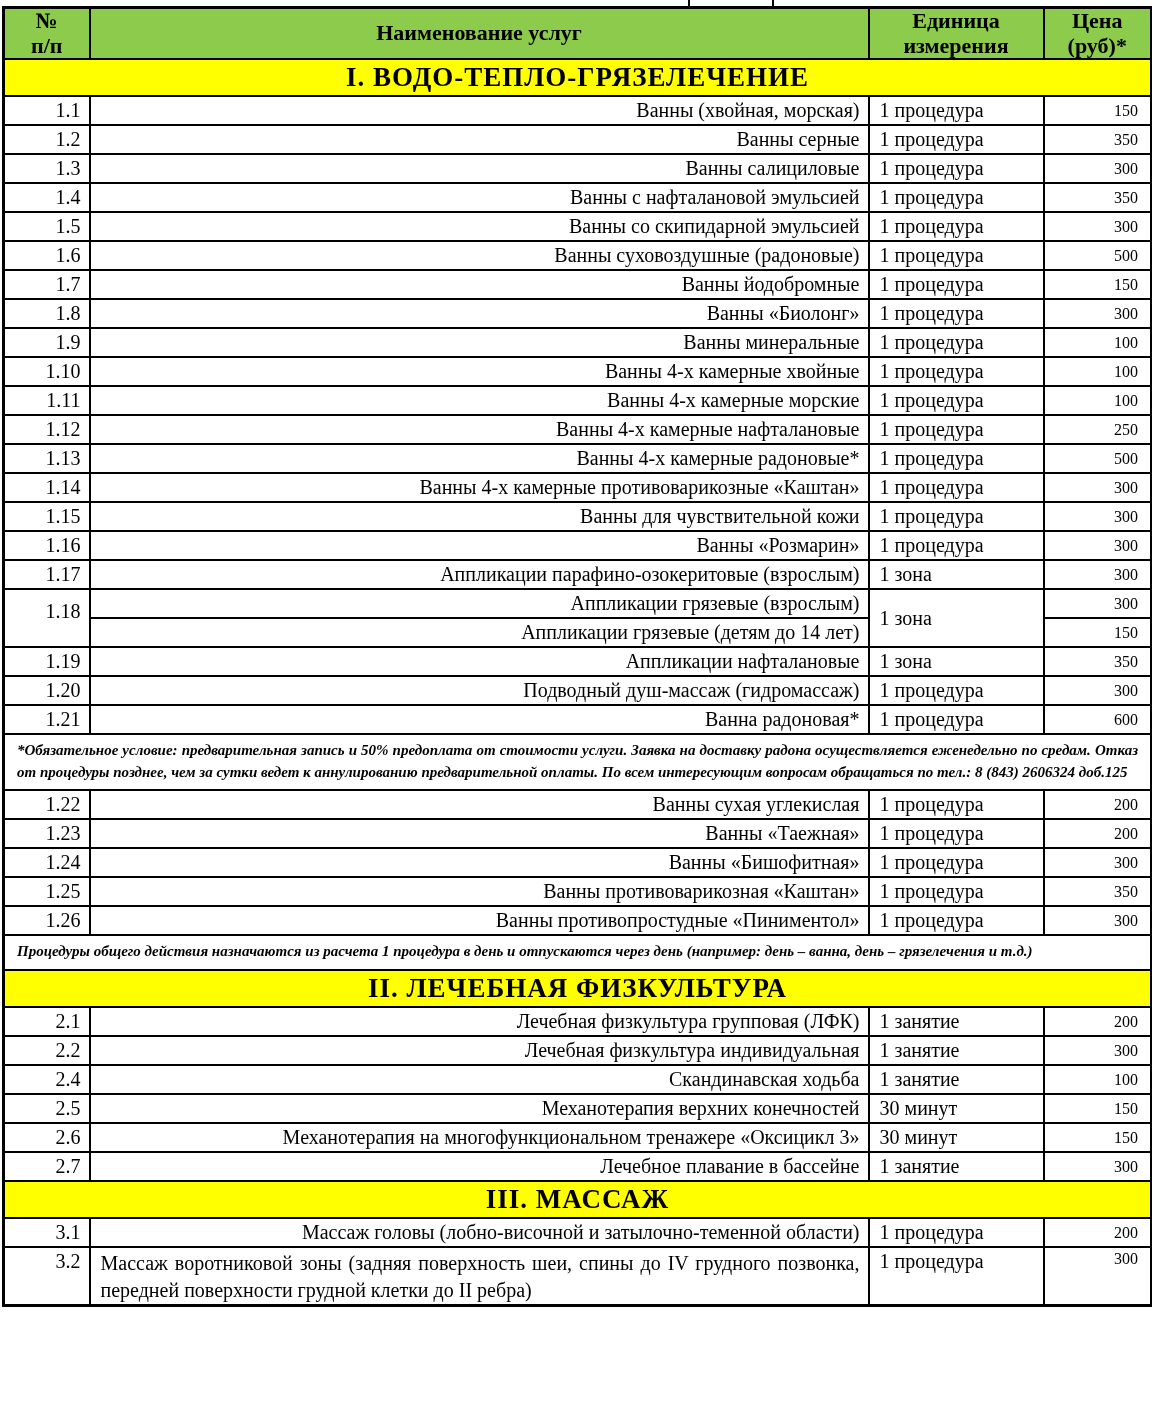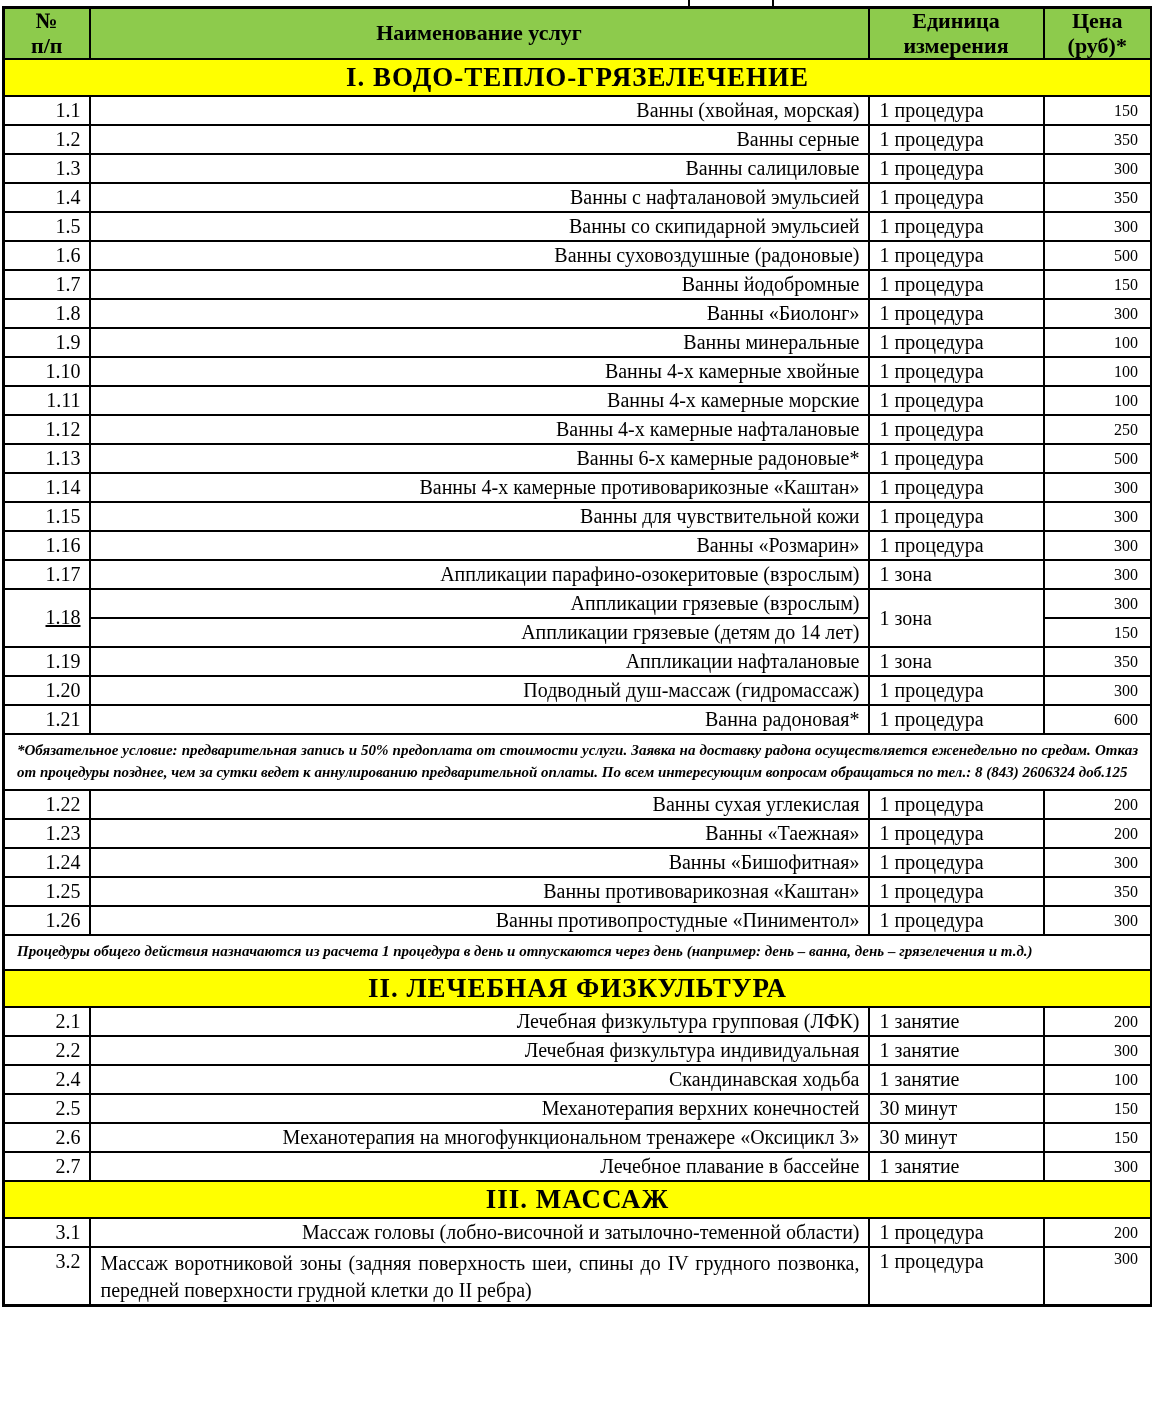--- a/index.html
+++ b/index.html
@@ -92,21 +92,21 @@
   td.note{
     font-weight:bold;
     font-style:italic;
     font-size:15px;
     line-height:1.44;
     text-align:justify;
     padding:5px 12px 6px 12px;
     vertical-align:top;
   }
   tr.group-row{height:29px;}
-  td.group-num{vertical-align:top;padding-top:16px;text-decoration:underline;}
+  td.group-num{vertical-align:top;padding-top:10px;}
   tr.wrap-row td{vertical-align:top;padding-top:2px;}
   tr.wrap-row td.name{text-align:justify;}
   tr.wrap-row{height:58px;}
 </style>
 </head>
 <body>
 
 <div class="artifact">
   <div class="tick tick-a"></div>
   <div class="tick tick-b"></div>
@@ -201,21 +201,21 @@
         <td class="price">100</td>
       </tr>
       <tr class="item">
         <td class="num">1.12</td>
         <td class="name">Ванны 4-х камерные нафталановые</td>
         <td class="unit">1 процедура</td>
         <td class="price">250</td>
       </tr>
       <tr class="item">
         <td class="num">1.13</td>
-        <td class="name">Ванны 6-х камерные радоновые*</td>
+        <td class="name">Ванны 4-х камерные радоновые*</td>
         <td class="unit">1 процедура</td>
         <td class="price">500</td>
       </tr>
       <tr class="item">
         <td class="num">1.14</td>
         <td class="name">Ванны 4-х камерные противоварикозные «Каштан»</td>
         <td class="unit">1 процедура</td>
         <td class="price">300</td>
       </tr>
       <tr class="item">

